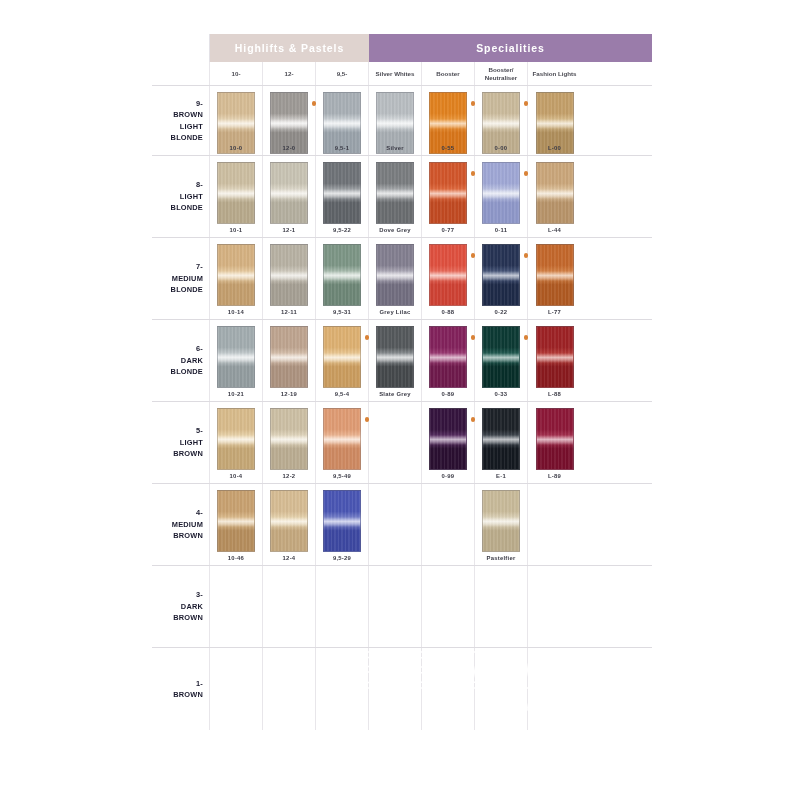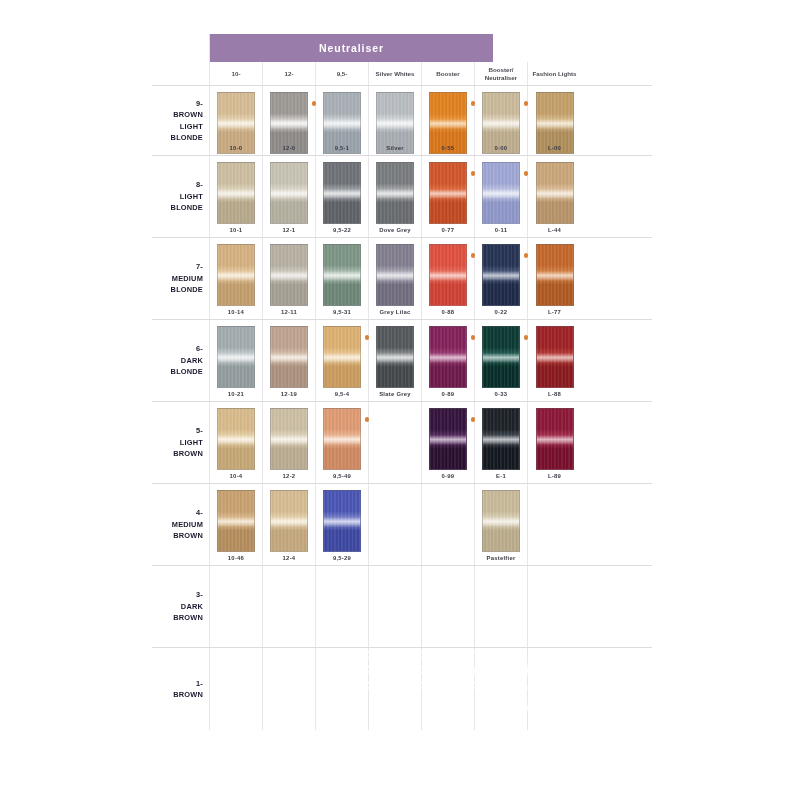--- a/index.html
+++ b/index.html
@@ -144,21 +144,22 @@
     margin-top: -4px;
   }
 </style>
 </head>
 <body>
 
 <div id="chart-root">
 
   <div class="band-row">
     <div class="band-spacer"></div>
-    <div class="band band-specialities">Neutraliser</div>
+    <div class="band band-highlifts">Highlifts &amp; Pastels</div>
+    <div class="band band-specialities">Specialities</div>
   </div>
 
   <div class="subhead-row">
     <div class="subhead-spacer"></div>
     <div class="subhead-cell">10-</div>
     <div class="subhead-cell">12-</div>
     <div class="subhead-cell">9,5-</div>
     <div class="subhead-cell">Silver Whites</div>
     <div class="subhead-cell">Booster</div>
     <div class="subhead-cell">Booster/ Neutraliser</div>

